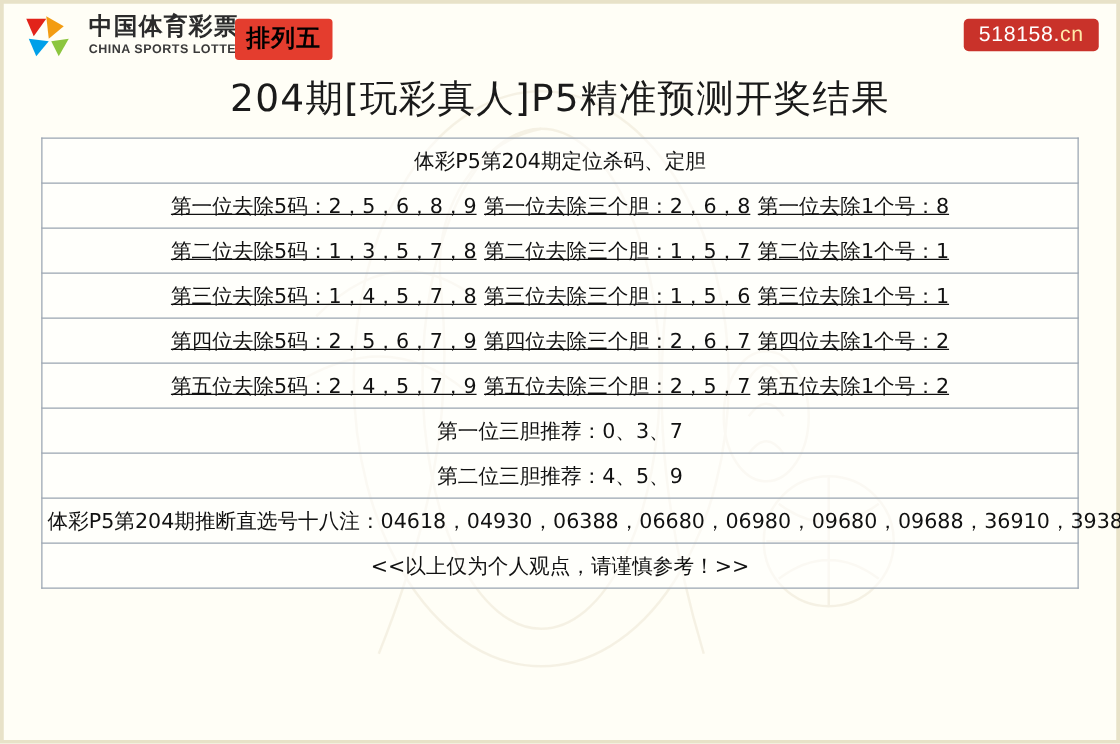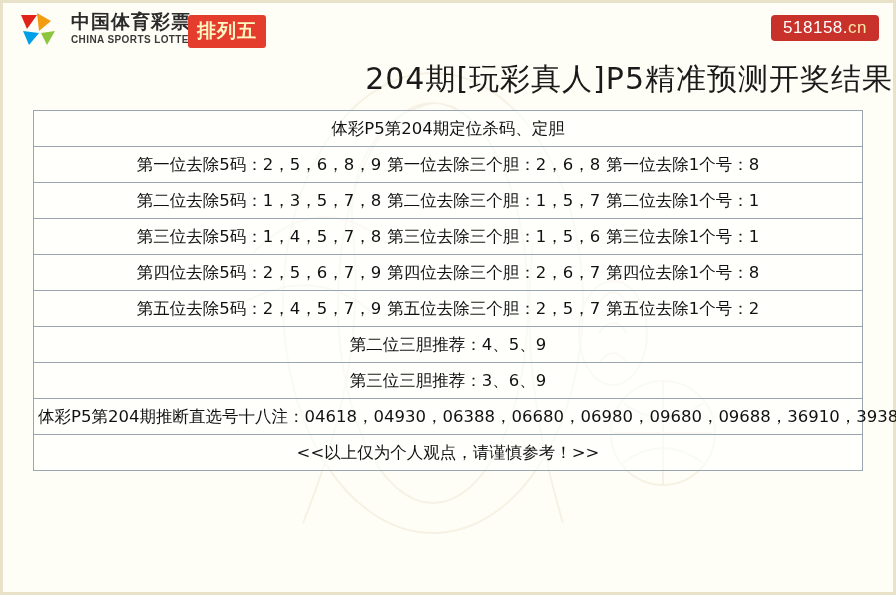--- a/index.html
+++ b/index.html
@@ -69,21 +69,21 @@
     letter-spacing: 0.4px;
     font-weight: bold;
     margin-top: 3px;
     font-family: "Liberation Sans", sans-serif;
   }
   .game-badge {
     position: absolute;
     left: 185px;
     top: 12px;
     background: #e43d2e;
-    color: #fef9c3;
+    color: #000000;
     font-size: 19px;
     font-weight: bold;
     padding: 3px 9px 4px 9px;
     border-radius: 3px;
     letter-spacing: 1px;
     font-family: "DejaVu Sans", sans-serif;
   }
   .site-tag {
     position: absolute;
     right: 14px;
@@ -94,21 +94,21 @@
     padding: 3px 12px;
     border-radius: 4px;
     font-family: "Liberation Sans", sans-serif;
     letter-spacing: 0.5px;
     text-align: center;
   }
   .site-tag .dotcn { color: #ffe9a8; }
 
   
   .title {
-    text-align: right;
+    text-align: center;
     font-size: 30px;
     color: #1a1a1a;
     font-family: "DejaVu Sans", sans-serif;
     margin: 2px 0 10px 0;
     letter-spacing: 1px;
   }
 
   
   .tbl-wrap {
     padding: 0 30px;
@@ -135,20 +135,21 @@
     font-size: 17px;
   }
   .row-line {
     display: flex;
     justify-content: center;
     align-items: center;
     gap: 0px;
   }
   .seg {
     white-space: nowrap;
+    text-decoration: underline;
   }
   .seg + .seg { padding-left: 6px; }
 
   td.note {
     text-align: left;
     line-height: 1.45;
     padding: 6px 8px;
     font-size: 16px;
     white-space: normal;
   }
@@ -234,39 +235,39 @@
                 <span class="seg">第三位去除三个胆：1，5，6</span>
                 <span class="seg">第三位去除1个号：1</span>
               </div>
             </td>
           </tr>
           <tr>
             <td>
               <div class="row-line">
                 <span class="seg">第四位去除5码：2，5，6，7，9</span>
                 <span class="seg">第四位去除三个胆：2，6，7</span>
-                <span class="seg">第四位去除1个号：8</span>
+                <span class="seg">第四位去除1个号：2</span>
               </div>
             </td>
           </tr>
           <tr>
             <td>
               <div class="row-line">
                 <span class="seg">第五位去除5码：2，4，5，7，9</span>
                 <span class="seg">第五位去除三个胆：2，5，7</span>
                 <span class="seg">第五位去除1个号：2</span>
               </div>
             </td>
           </tr>
 
           <tr>
+            <td>第一位三胆推荐：0、3、7</td>
+          </tr>
+          <tr>
             <td>第二位三胆推荐：4、5、9</td>
-          </tr>
-          <tr>
-            <td>第三位三胆推荐：3、6、9</td>
           </tr>
 
           <tr>
             <td class="note">体彩P5第204期推断直选号十八注：04618，04930，06388，06680，06980，09680，09688，36910，39380，39916，74680，76336，76338，76986，76988，79386，79636，79988</td>
           </tr>
           <tr>
             <td class="footer-note">&lt;&lt;以上仅为个人观点，请谨慎参考！&gt;&gt;</td>
           </tr>
         </tbody>
       </table>

